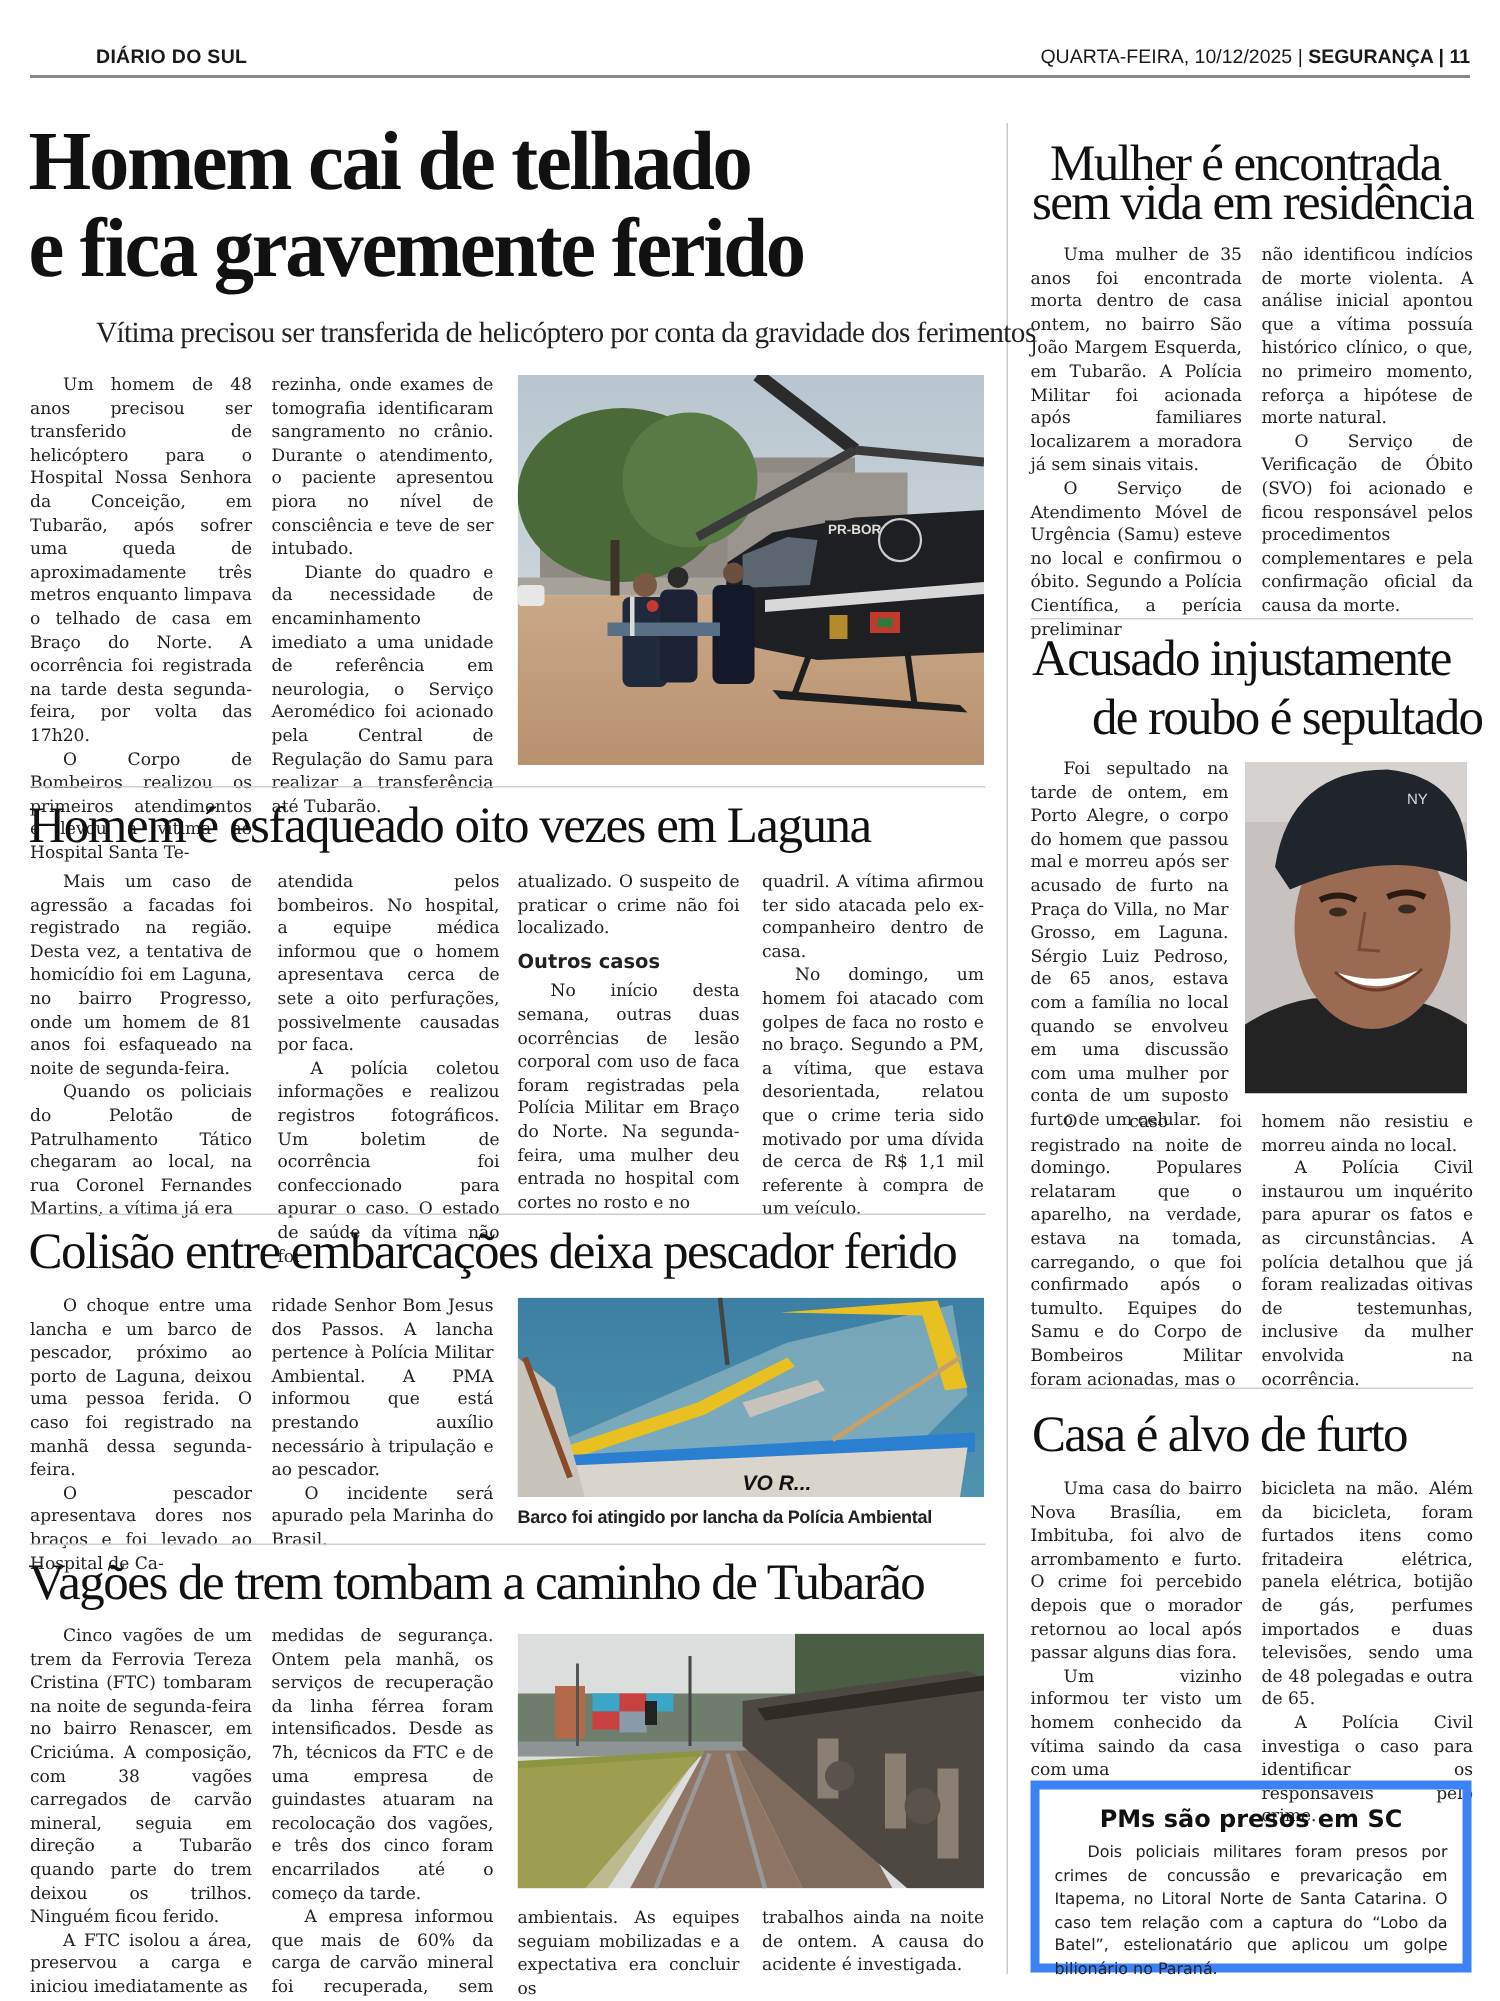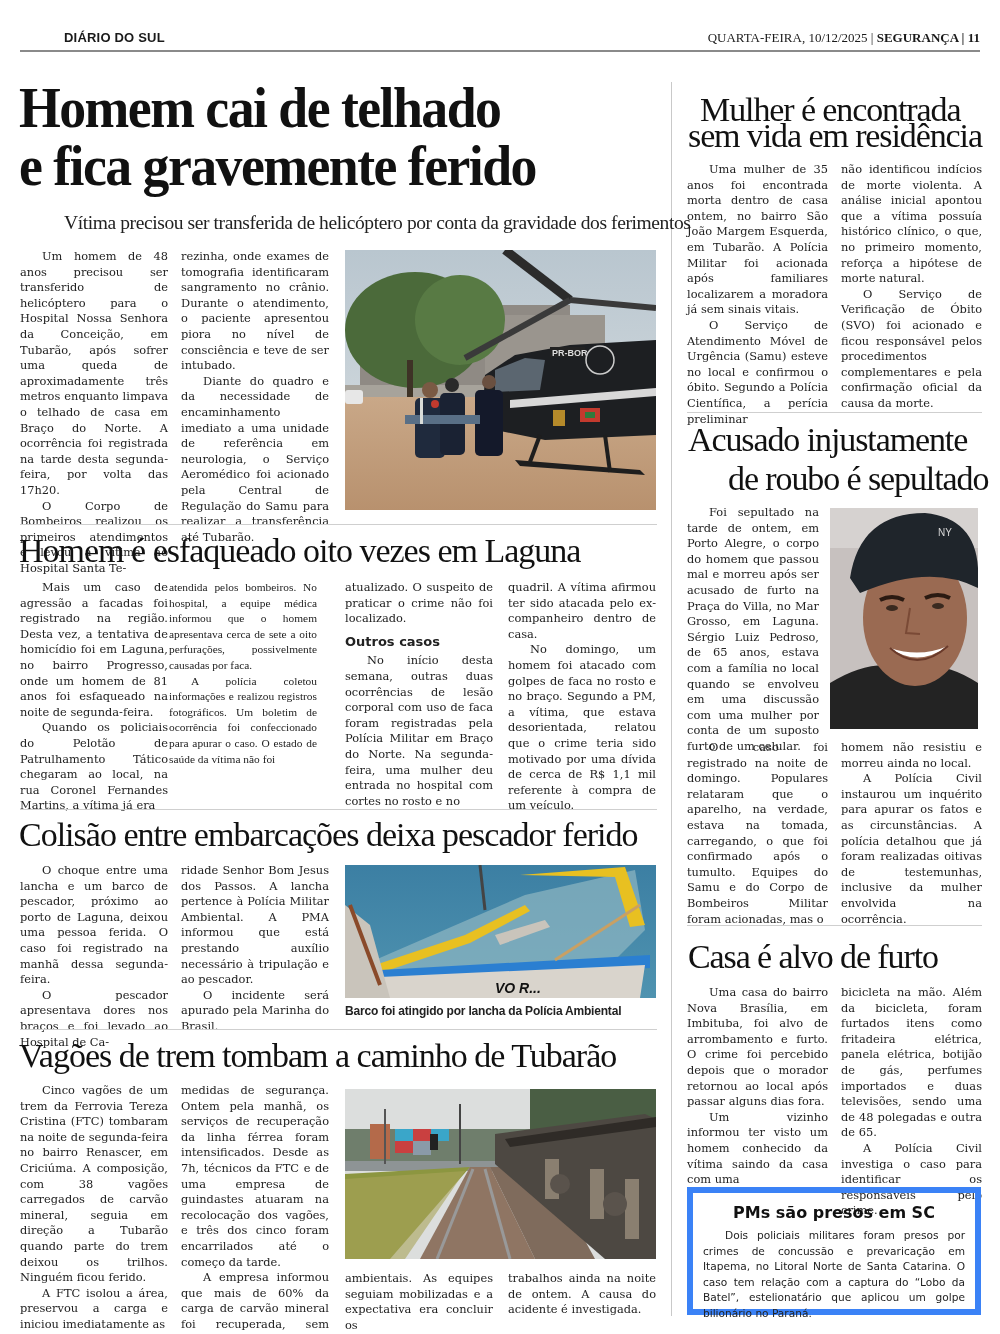--- a/index.html
+++ b/index.html
@@ -3,21 +3,21 @@
 <meta charset="utf-8">
 <style>
   * { box-sizing: border-box; margin: 0; padding: 0; }
   html, body { width: 1000px; height: 1334px; background: #ffffff; overflow: hidden; }
   body { position: relative; color: #1a1a1a; font-family: "DejaVu Serif", serif; }
 
   .masthead { position: absolute; left: 20px; right: 20px; top: 30px; height: 22px;
     border-bottom: 2px solid #8a8a8a; display: flex; justify-content: space-between; align-items: flex-start;
     font-family: "Liberation Sans", sans-serif; font-size: 13px; line-height: 16px; }
   .masthead .brand { font-weight: bold; letter-spacing: 0.2px; padding-left: 44px; }
-  .masthead .right { font-weight: normal; font-family: Liberation Serif, serif; }
+  .masthead .right { font-weight: normal; }
   .masthead .right b { font-weight: bold; }
 
   .vdivider { position: absolute; left: 671px; top: 82px; bottom: 18px; width: 1px; background: #c9c9c9; }
   .hrule { position: absolute; height: 1px; background: #cfcfcf; }
 
   .headline-xl { position: absolute; font-family: "Liberation Serif", serif; font-weight: bold;
     font-size: 56px; line-height: 56px; letter-spacing: -1.6px; color: #111; transform-origin: left top; transform: scaleX(0.96); }
   .subhead { position: absolute; font-family: "Liberation Serif", serif; font-size: 19.5px; line-height: 22px;
     color: #222; letter-spacing: -0.4px; margin-left: 44px; }
   .headline-md { position: absolute; font-family: "Liberation Serif", serif; font-size: 34px; line-height: 36px;
@@ -114,21 +114,21 @@
 </div>
 
 <div class="hrule" style="left:20px; top:524px; width:637px;"></div>
 
 <div>
   <div class="headline-md" style="left:19px; top:533px;">Homem é esfaqueado oito vezes em Laguna</div>
   <div class="col" style="left:20px; top:580px; width:148px;">
     <p>Mais um caso de agressão a facadas foi registrado na região. Desta vez, a tentativa de homicídio foi em Laguna, no bairro Progresso, onde um homem de 81 anos foi esfaqueado na noite de segunda-feira.</p>
     <p>Quando os policiais do Pelotão de Patrulhamento Tático chegaram ao local, na rua Coronel Fernandes Martins, a vítima já era</p>
   </div>
-  <div class="col" style="left:169px; top:580px; width:148px;font-family:Liberation Serif, serif;">
+  <div class="col" style="left:185px; top:580px; width:148px;">
     <p style="text-indent:0">atendida pelos bombeiros. No hospital, a equipe médica informou que o homem apresentava cerca de sete a oito perfurações, possivelmente causadas por faca.</p>
     <p>A polícia coletou informações e realizou registros fotográficos. Um boletim de ocorrência foi confeccionado para apurar o caso. O estado de saúde da vítima não foi</p>
   </div>
   <div class="col" style="left:345px; top:580px; width:148px;">
     <p style="text-indent:0">atualizado. O suspeito de praticar o crime não foi localizado.</p>
     <h4>Outros casos</h4>
     <p>No início desta semana, outras duas ocorrências de lesão corporal com uso de faca foram registradas pela Polícia Militar em Braço do Norte. Na segunda-feira, uma mulher deu entrada no hospital com cortes no rosto e no</p>
   </div>
   <div class="col" style="left:508px; top:580px; width:148px;">
     <p style="text-indent:0">quadril. A vítima afirmou ter sido atacada pelo ex-companheiro dentro de casa.</p>

